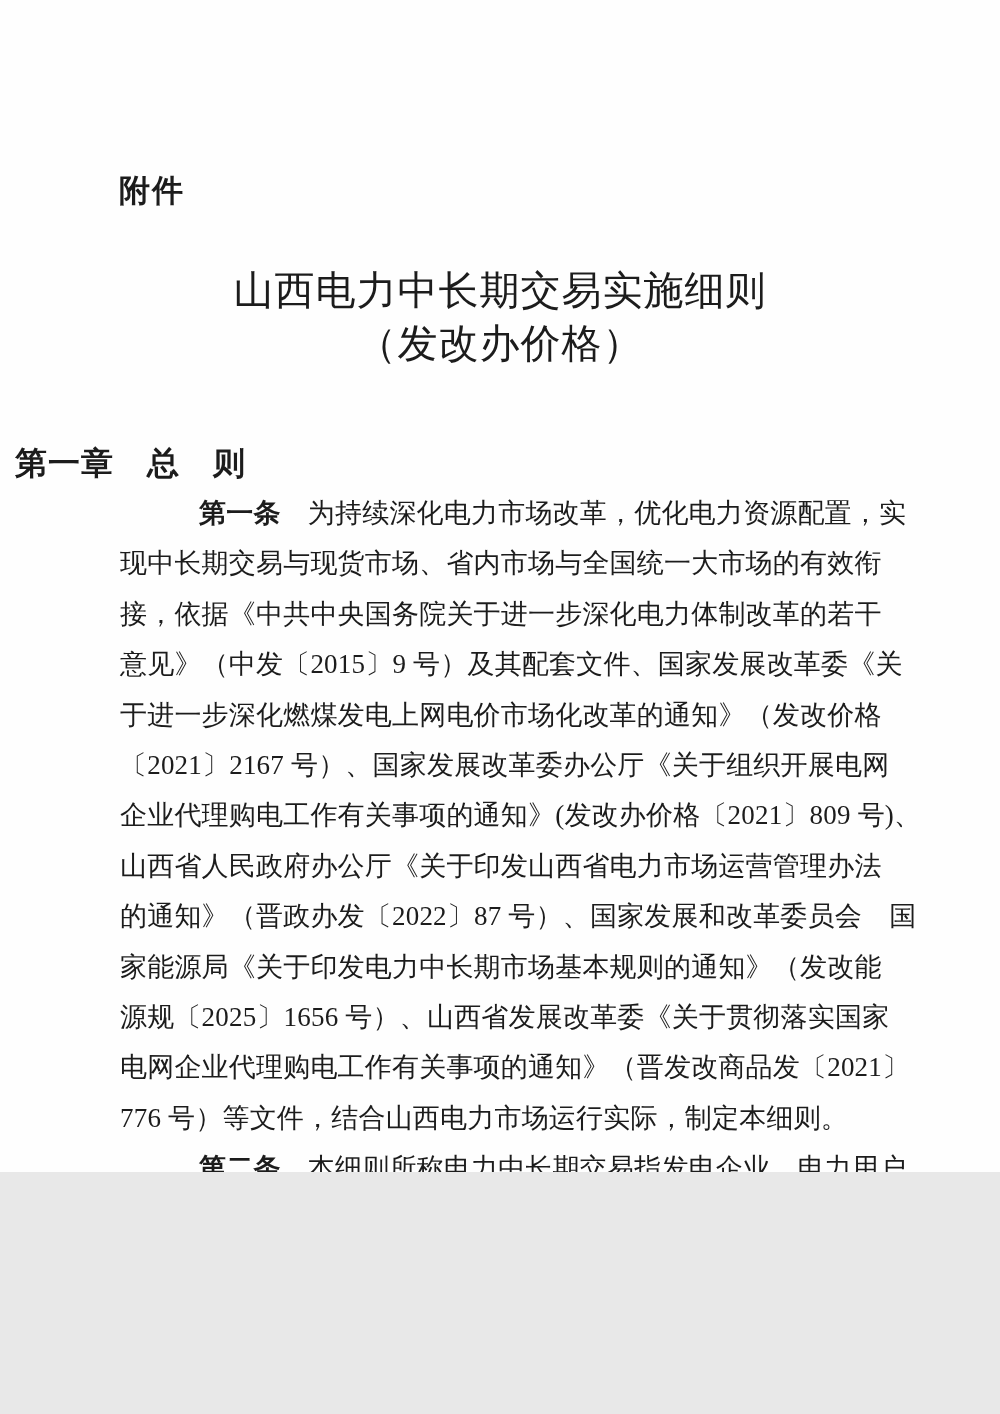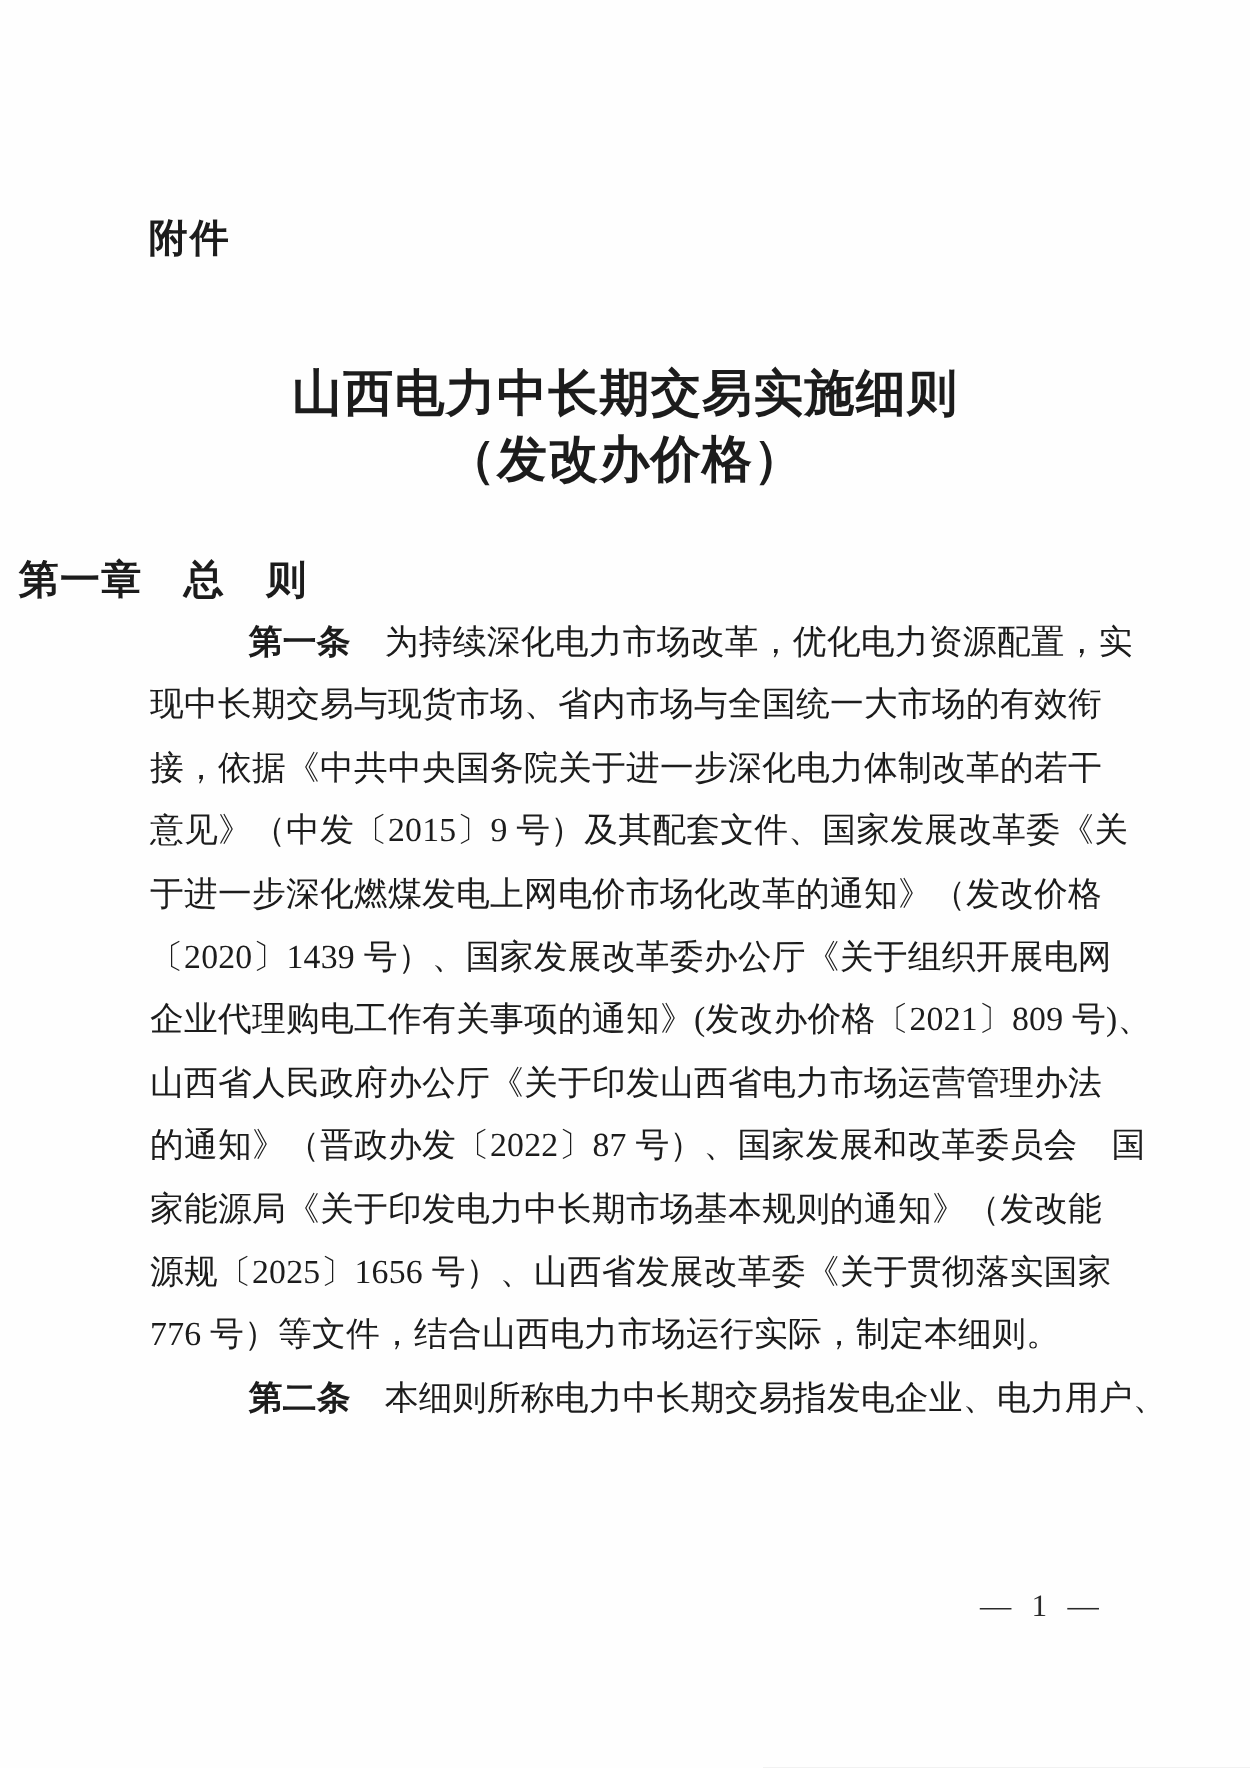--- a/index.html
+++ b/index.html
@@ -3,43 +3,43 @@
 <meta charset="utf-8">
 <style>
   html, body {
     margin: 0;
     padding: 0;
     background: #e8e8e8;
   }
   .page {
     position: relative;
     width: 1000px;
-    height: 1414px;
+    height: 1172px;
     margin: 0 auto;
     background: #fefefe;
     color: #1c1c1c;
     font-family: "Liberation Serif", serif;
     overflow: hidden;
   }
   .attachment {
     position: absolute;
     left: 119px;
     top: 170px;
     font-family: "Liberation Sans", sans-serif;
     font-size: 31px;
     font-weight: 600;
     letter-spacing: 2px;
   }
   .doc-title {
     position: absolute;
     left: 0;
     width: 100%;
-    top: 288px;
+    top: 264px;
     text-align: center;
-    font-weight: bold;
+    font-weight: normal;
     font-size: 40px;
     line-height: 53px;
     letter-spacing: 1px;
     font-family: "Liberation Serif", serif;
   }
   .chapter-heading {
     position: absolute;
     left: 15px;
     width: 100%;
     top: 442px;
@@ -91,25 +91,26 @@
   </div>
 
   <div class="chapter-heading">第一章　总　则</div>
 
   <div class="doc-body">
       <div class="doc-line indent"><span class="lead">第一条</span>　为持续深化电力市场改革，优化电力资源配置，实</div>
       <div class="doc-line">现中长期交易与现货市场、省内市场与全国统一大市场的有效衔</div>
       <div class="doc-line">接，依据《中共中央国务院关于进一步深化电力体制改革的若干</div>
       <div class="doc-line">意见》（中发〔2015〕9 号）及其配套文件、国家发展改革委《关</div>
       <div class="doc-line">于进一步深化燃煤发电上网电价市场化改革的通知》（发改价格</div>
-      <div class="doc-line">〔2020〕1439 号）、国家发展改革委办公厅《关于组织开展电网</div>
+      <div class="doc-line">〔2021〕2167 号）、国家发展改革委办公厅《关于组织开展电网</div>
       <div class="doc-line">企业代理购电工作有关事项的通知》(发改办价格〔2021〕809 号)、</div>
       <div class="doc-line">山西省人民政府办公厅《关于印发山西省电力市场运营管理办法</div>
       <div class="doc-line">的通知》（晋政办发〔2022〕87 号）、国家发展和改革委员会　国</div>
       <div class="doc-line">家能源局《关于印发电力中长期市场基本规则的通知》（发改能</div>
       <div class="doc-line">源规〔2025〕1656 号）、山西省发展改革委《关于贯彻落实国家</div>
+      <div class="doc-line">电网企业代理购电工作有关事项的通知》（晋发改商品发〔2021〕</div>
       <div class="doc-line">776 号）等文件，结合山西电力市场运行实际，制定本细则。</div>
       <div class="doc-line indent"><span class="lead">第二条</span>　本细则所称电力中长期交易指发电企业、电力用户、</div>
     </div>
 
   <div class="page-number">— 1 —</div>
 
 </div>
 
 </body></html>

